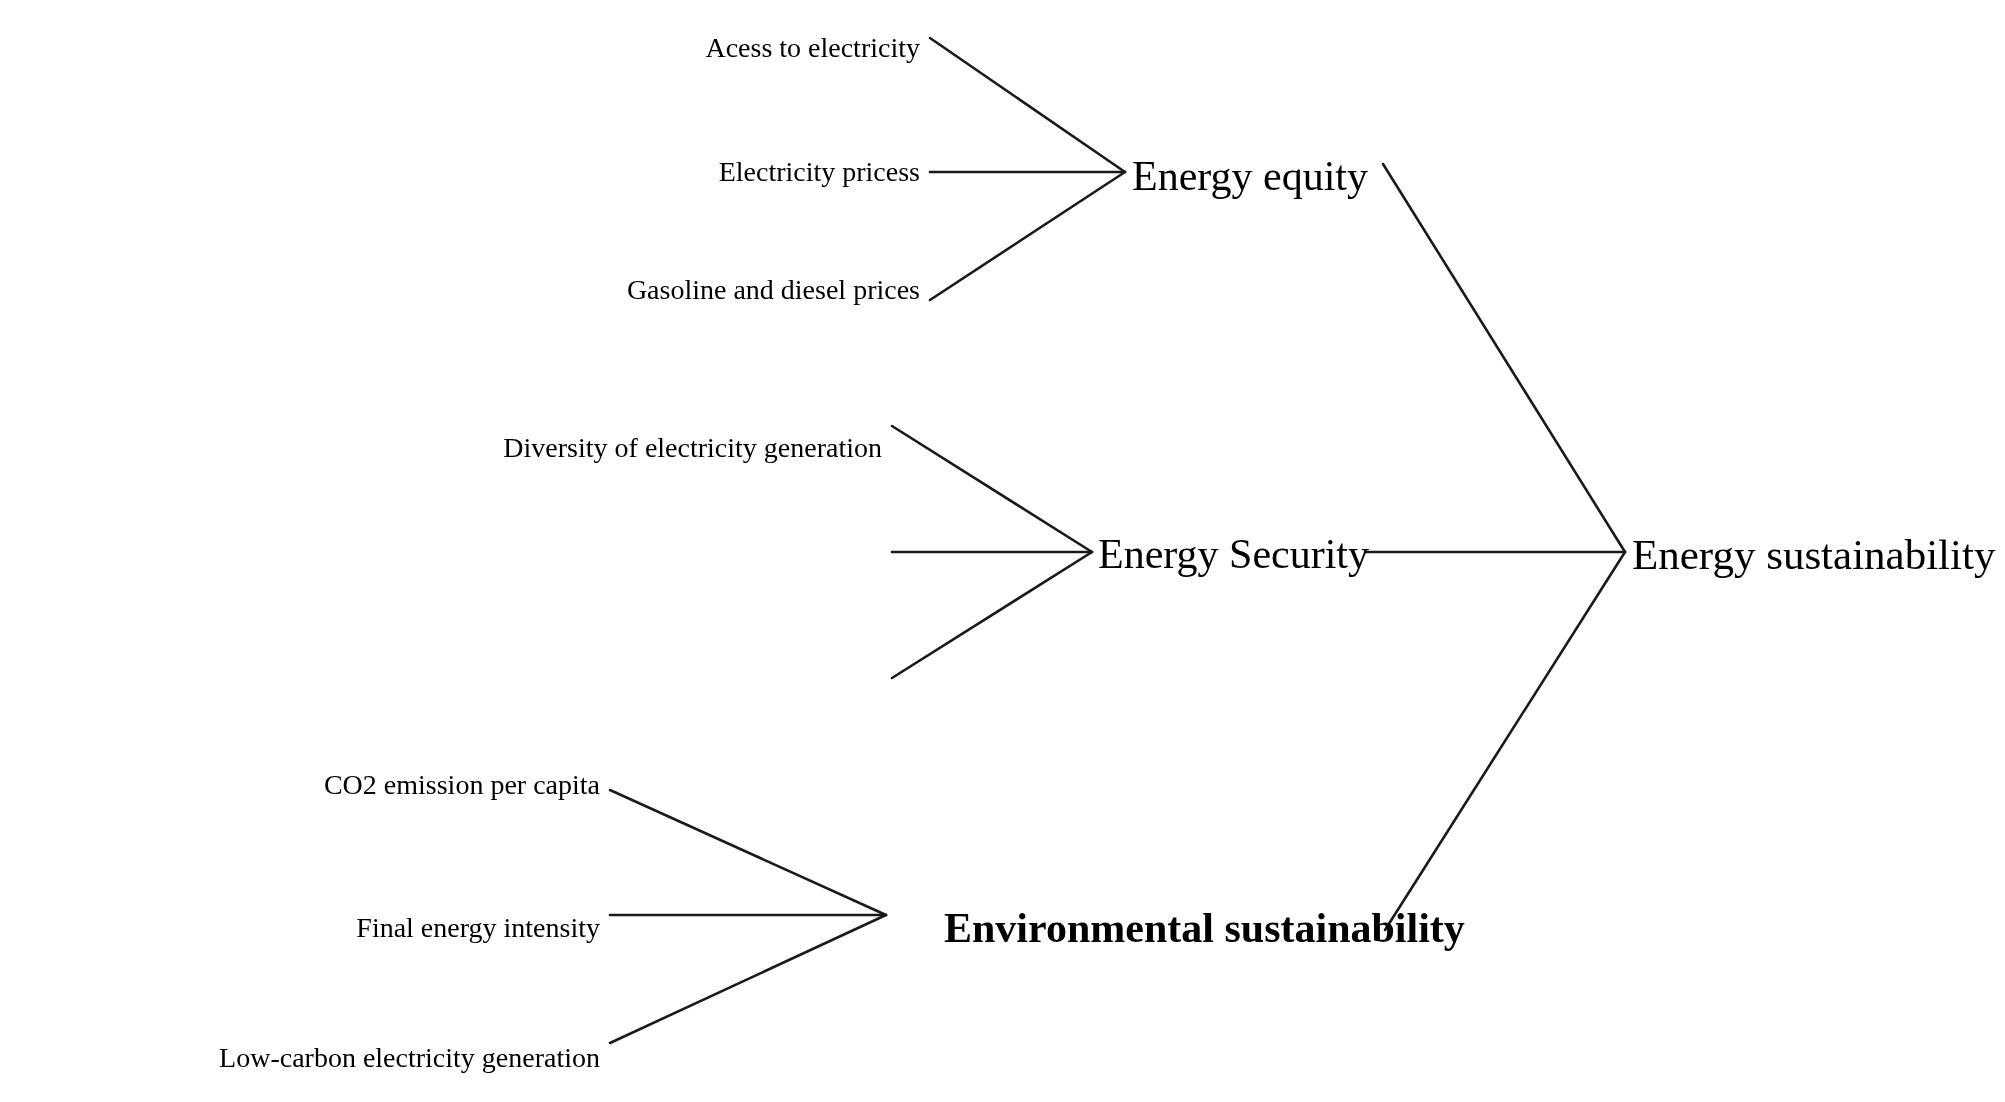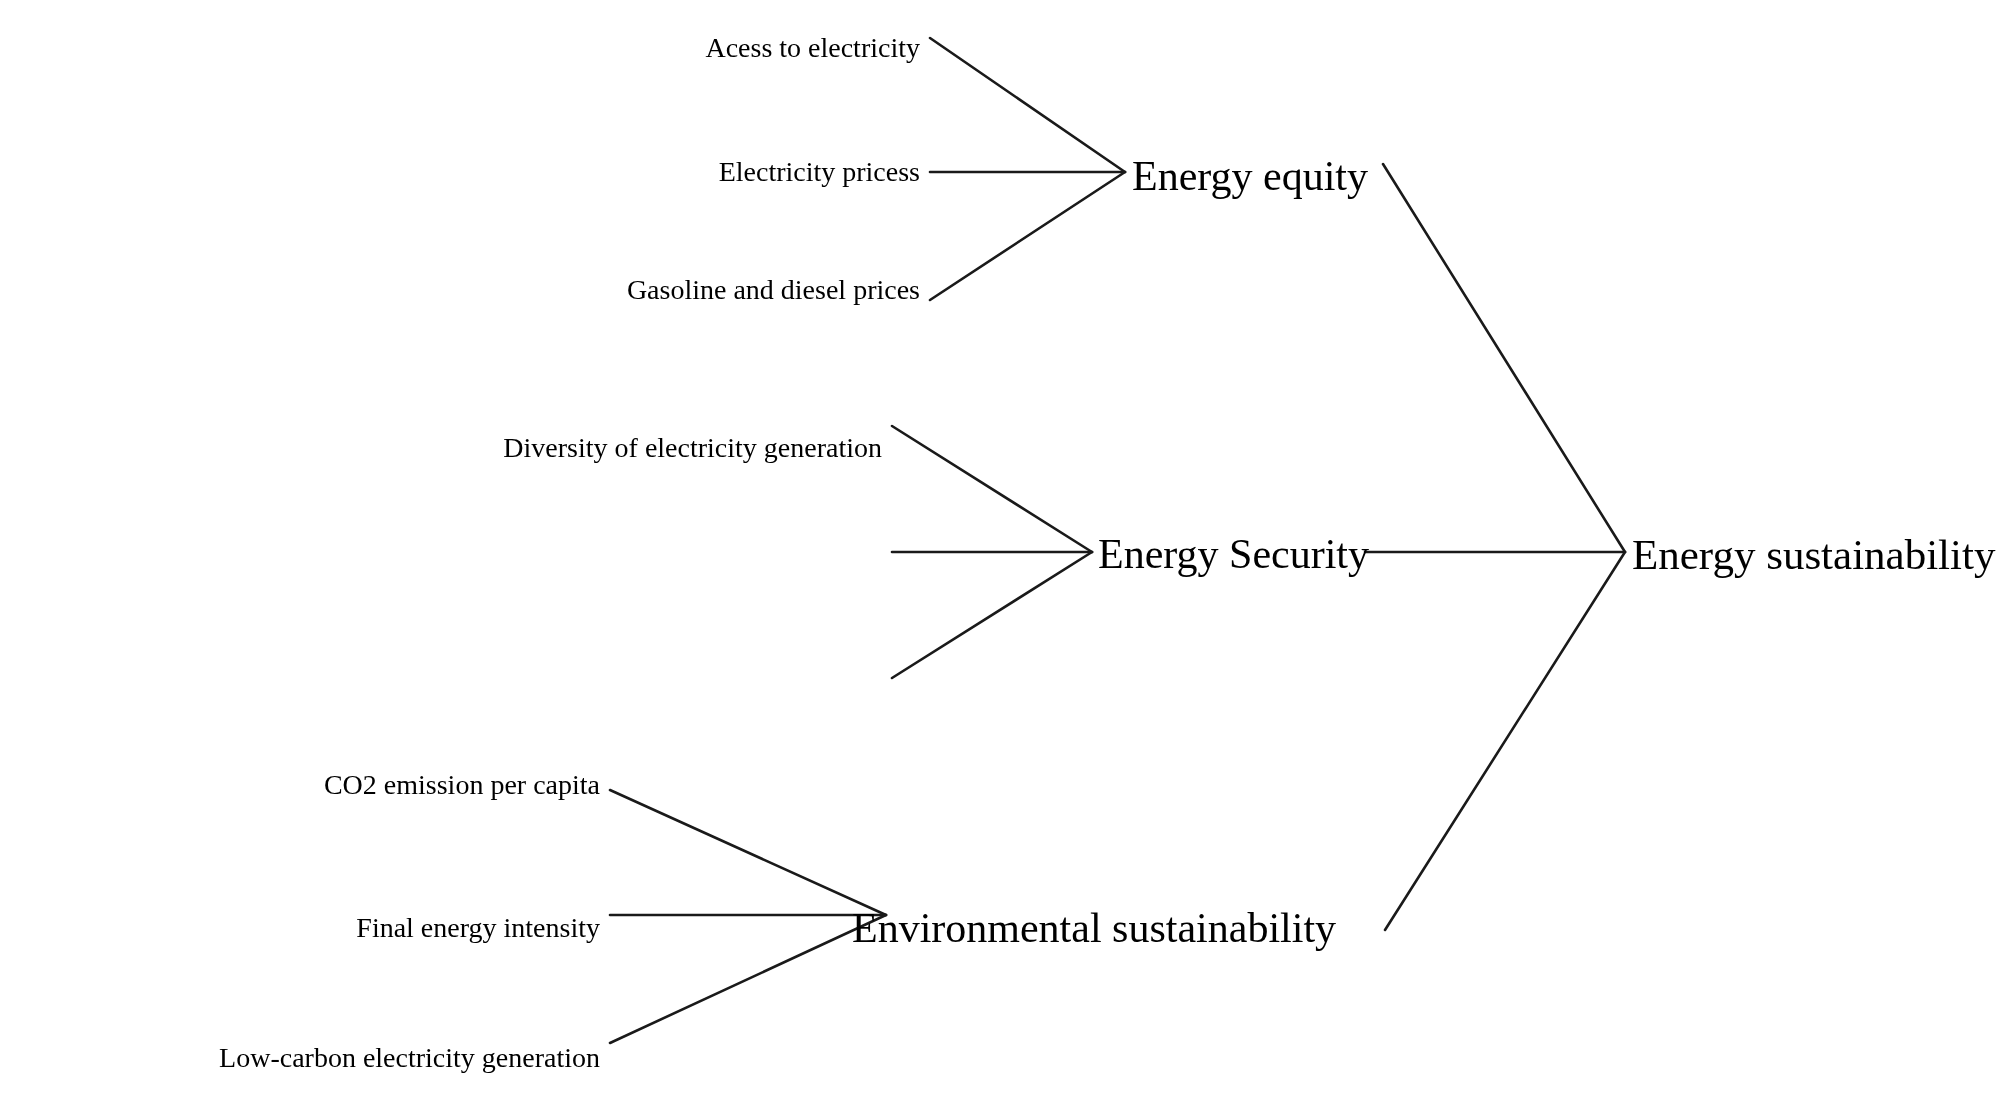--- a/index.html
+++ b/index.html
@@ -75,17 +75,17 @@
   <div class="node-label lvl1 anchor-right" style="left:600px; top:785px;">CO2 emission per capita</div>
 
   <div class="node-label lvl1 anchor-right" style="left:600px; top:928px;">Final energy intensity</div>
 
   <div class="node-label lvl1 anchor-right" style="left:600px; top:1058px;">Low-carbon electricity generation</div>
 
   <div class="node-label lvl2 anchor-left" style="left:1132px; top:176px;">Energy equity</div>
 
   <div class="node-label lvl2 anchor-left" style="left:1098px; top:554px;">Energy Security</div>
 
-  <div class="node-label lvl2 anchor-left" style="left:852px; top:928px;">Environmental sustainability</div>
+  <div class="node-label lvl2 anchor-left" style="left:944px; top:928px;font-weight:bold;">Environmental sustainability</div>
 
   <div class="node-label lvl3 anchor-left" style="left:1632px; top:554px;">Energy sustainability</div>
 
 </div>
 
 </body></html>

